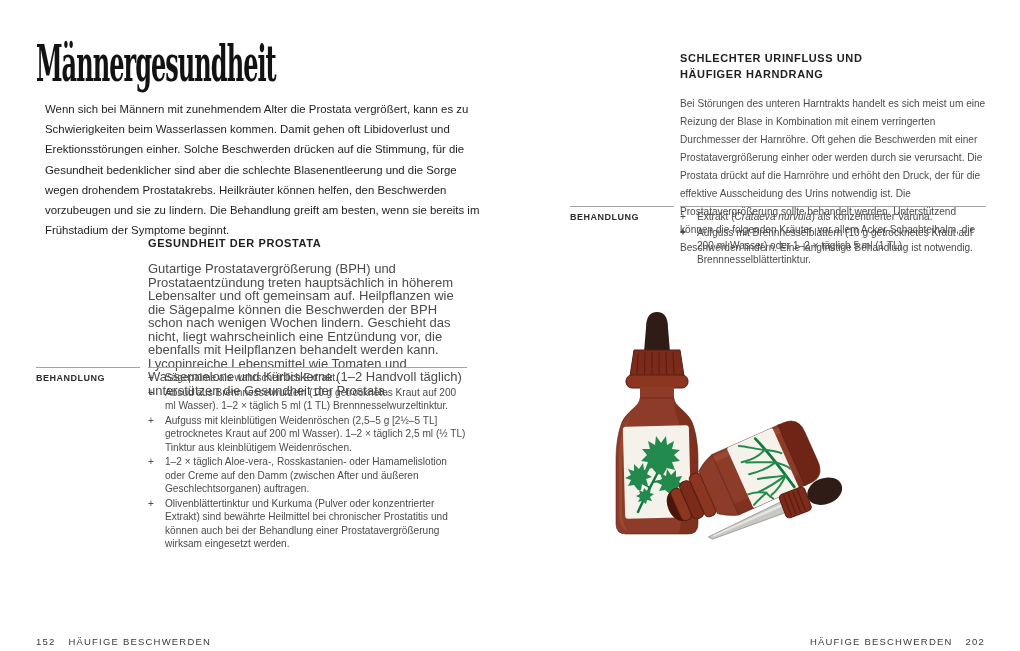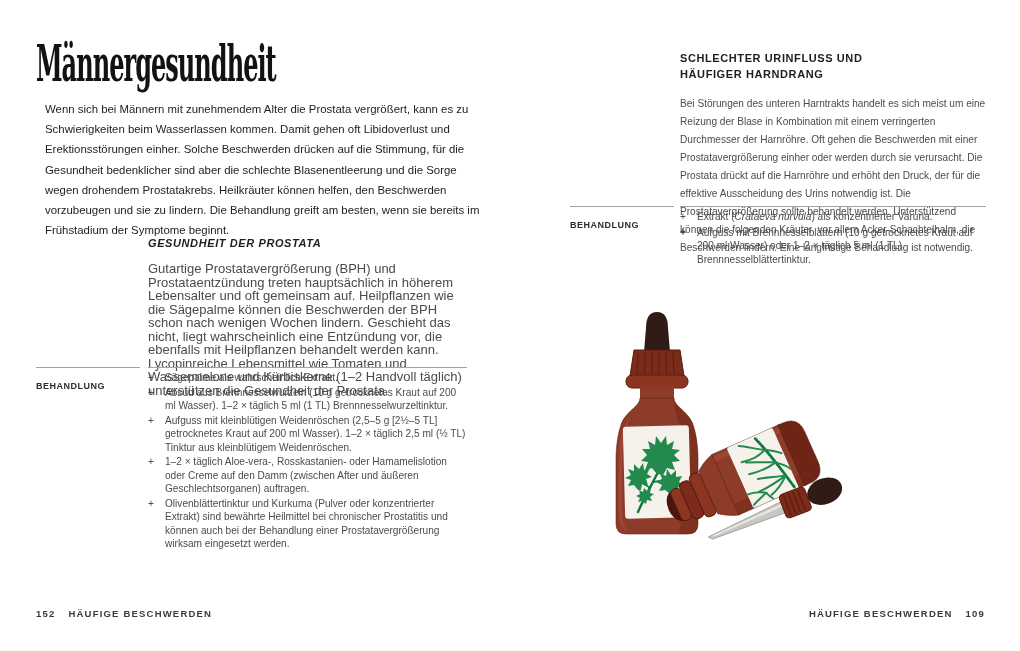--- a/index.html
+++ b/index.html
@@ -25,31 +25,31 @@
   }
   .intro{
     left:36px;top:99px;width:446px;
     font-size:11.4px;line-height:20.2px;
     color:#222220;
     margin-left:9px;
   }
   .sec-heading{
     left:148px;top:237px;
     font-size:11px;font-weight:700;letter-spacing:0.6px;
-    color:#1e1e1c;white-space:nowrap;font-style:italic;
+    color:#1e1e1c;white-space:nowrap;
   }
   .sec-body{
     left:148px;top:262px;width:322px;
     font-size:13px;line-height:13.5px;
     color:#4b4b49;
   }
   .rule{height:1px;background:#a3a3a1;}
   .treat-label{
     font-size:9px;font-weight:700;letter-spacing:0.5px;
-    color:#2d2d2b;white-space:nowrap;margin-top:8px;
+    color:#2d2d2b;white-space:nowrap;
   }
   .plist{display:flex;flex-direction:column;gap:1px;}
   .pitem{
     position:relative;padding-left:17px;
     font-size:10.1px;line-height:13.5px;color:#4b4b49;
   }
   .pitem .mark{position:absolute;left:0;top:0;color:#4b4b49;}
   .latin{font-style:italic;}
 
   
@@ -59,23 +59,23 @@
     color:#1e1e1c;white-space:nowrap;
   }
   .r-body{
     left:680px;top:95px;width:310px;
     font-size:10.1px;line-height:18px;
     color:#4b4b49;
   }
 
   
   .footer{
-    top:608px;
+    top:636px;
     font-size:9.5px;letter-spacing:1.2px;
-    color:#3a3a38;white-space:nowrap;font-weight:bold;
+    color:#3a3a38;white-space:nowrap;
   }
   .footer .pgnum{display:inline-block;}
   .footer-left{left:36px;}
   .footer-left .pgnum{margin-right:13px;}
   .footer-right{right:35px;text-align:right;}
   .footer-right .pgnum{margin-left:13px;}
 
   
   .illo{left:600px;top:298px;}
 </style>
@@ -236,14 +236,14 @@
       <line x1="85" y1="-11" x2="85" y2="11"></line>
         <line x1="90" y1="-11" x2="90" y2="11"></line>
       <line x1="95" y1="-11" x2="95" y2="11"></line>
         <line x1="100" y1="-11" x2="100" y2="11"></line>
     </g>
     <ellipse cx="125" cy="0" rx="18" ry="13" fill="var(--bulb)"></ellipse>
   </g>
 </svg>
 
 <div class="abs footer footer-right">
-  <span>HÄUFIGE BESCHWERDEN</span><span class="pgnum">109</span>
+  <span>HÄUFIGE BESCHWERDEN</span><span class="pgnum">202</span>
 </div>
 
 </body></html>

